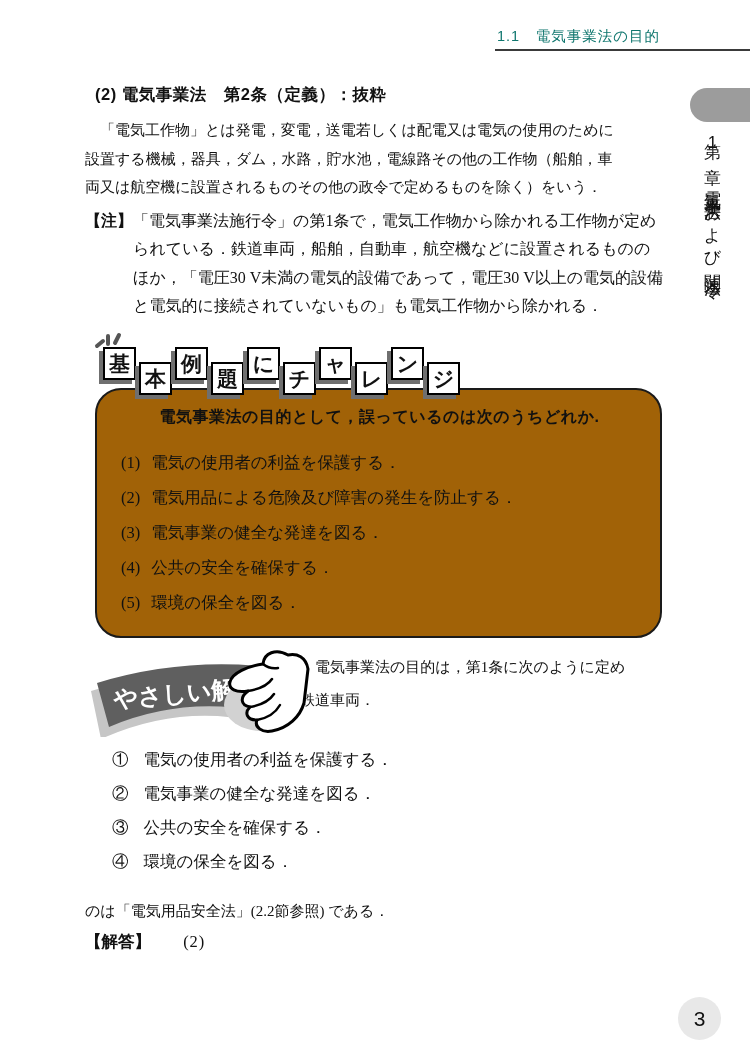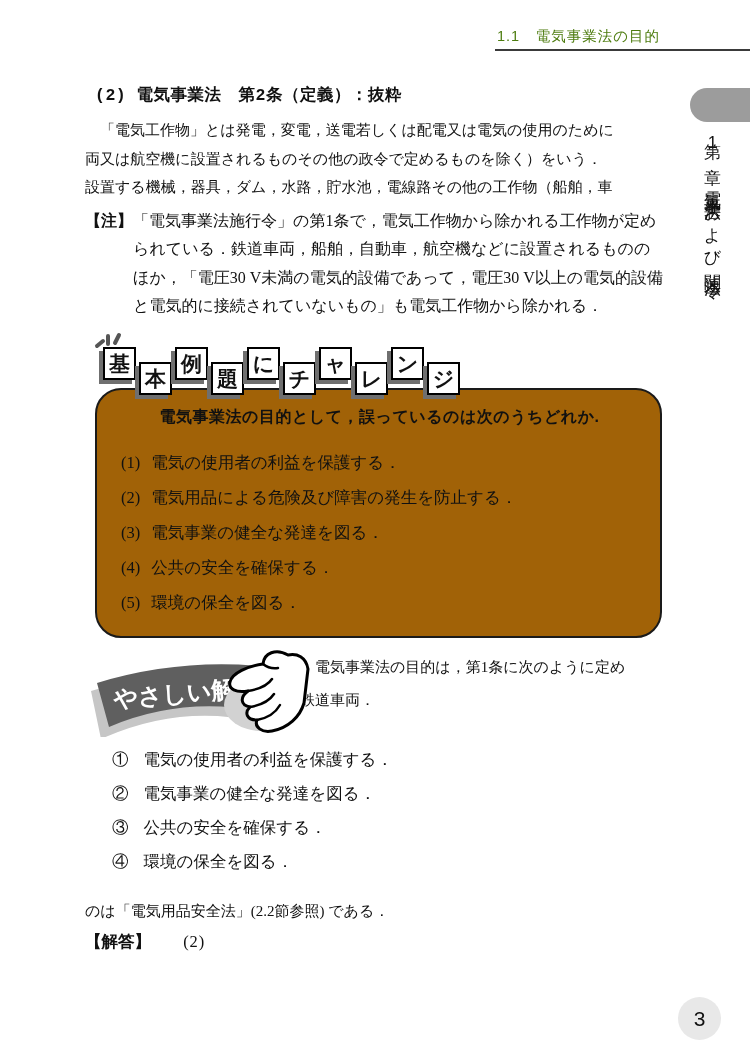--- a/index.html
+++ b/index.html
@@ -10,21 +10,21 @@
     background:#ffffff;
     overflow:hidden;
     font-family:"Liberation Serif","DejaVu Serif",serif;
     color:#111;
   }
 
   
   .running-head{
     position:absolute;top:27px;left:497px;
     font-family:"Liberation Sans","DejaVu Sans",sans-serif;
-    font-size:14.5px;letter-spacing:1px;color:#4d7c0f;
+    font-size:14.5px;letter-spacing:1px;color:#0f766e;
     white-space:nowrap;
   }
   .running-rule{
     position:absolute;top:49px;left:495px;width:255px;height:2px;
     background:#3a3a3a;
   }
 
   
   .chapter-tab{
     position:absolute;top:88px;right:0;width:60px;height:34px;
@@ -36,21 +36,21 @@
     font-family:"Liberation Sans","DejaVu Sans",sans-serif;
     font-size:17px;letter-spacing:3px;color:#111;
     white-space:nowrap;
   }
 
   
   .content{position:absolute;left:85px;top:84px;width:577px;}
 
   .section-title{
     margin:0 0 10px 10px;
-    font-family:Liberation Mono, monospace;
+    font-family:Liberation Sans, sans-serif;
     font-size:16.5px;font-weight:bold;letter-spacing:.5px;
     white-space:nowrap;
   }
   .textline{font-size:15px;line-height:28.5px;white-space:nowrap;}
   .indent1{text-indent:1em;}
 
   .note{display:flex;margin-top:5px;}
   .note-label{
     flex:0 0 46px;
     font-family:"Liberation Sans","DejaVu Sans",sans-serif;
@@ -127,22 +127,22 @@
 
   <div class="chapter-tab"></div>
   <div class="chapter-label">第1章　電気事業法および関連法令</div>
 
   <div class="content">
 
     <h2 class="section-title">(2) 電気事業法　第2条（定義）：抜粋</h2>
 
     <div>
       <div class="textline indent1">「電気工作物」とは発電，変電，送電若しくは配電又は電気の使用のために</div>
+      <div class="textline">設置する機械，器具，ダム，水路，貯水池，電線路その他の工作物（船舶，車</div>
       <div class="textline">両又は航空機に設置されるものその他の政令で定めるものを除く）をいう．</div>
-      <div class="textline">設置する機械，器具，ダム，水路，貯水池，電線路その他の工作物（船舶，車</div>
     </div>
 
     <div class="note">
       <div class="note-label">【注】</div>
       <div class="note-body">
         <div class="textline">「電気事業法施行令」の第1条で，電気工作物から除かれる工作物が定め</div>
         <div class="textline">られている．鉄道車両，船舶，自動車，航空機などに設置されるものの</div>
         <div class="textline">ほか，「電圧30 V未満の電気的設備であって，電圧30 V以上の電気的設備</div>
         <div class="textline">と電気的に接続されていないもの」も電気工作物から除かれる．</div>
       </div>

